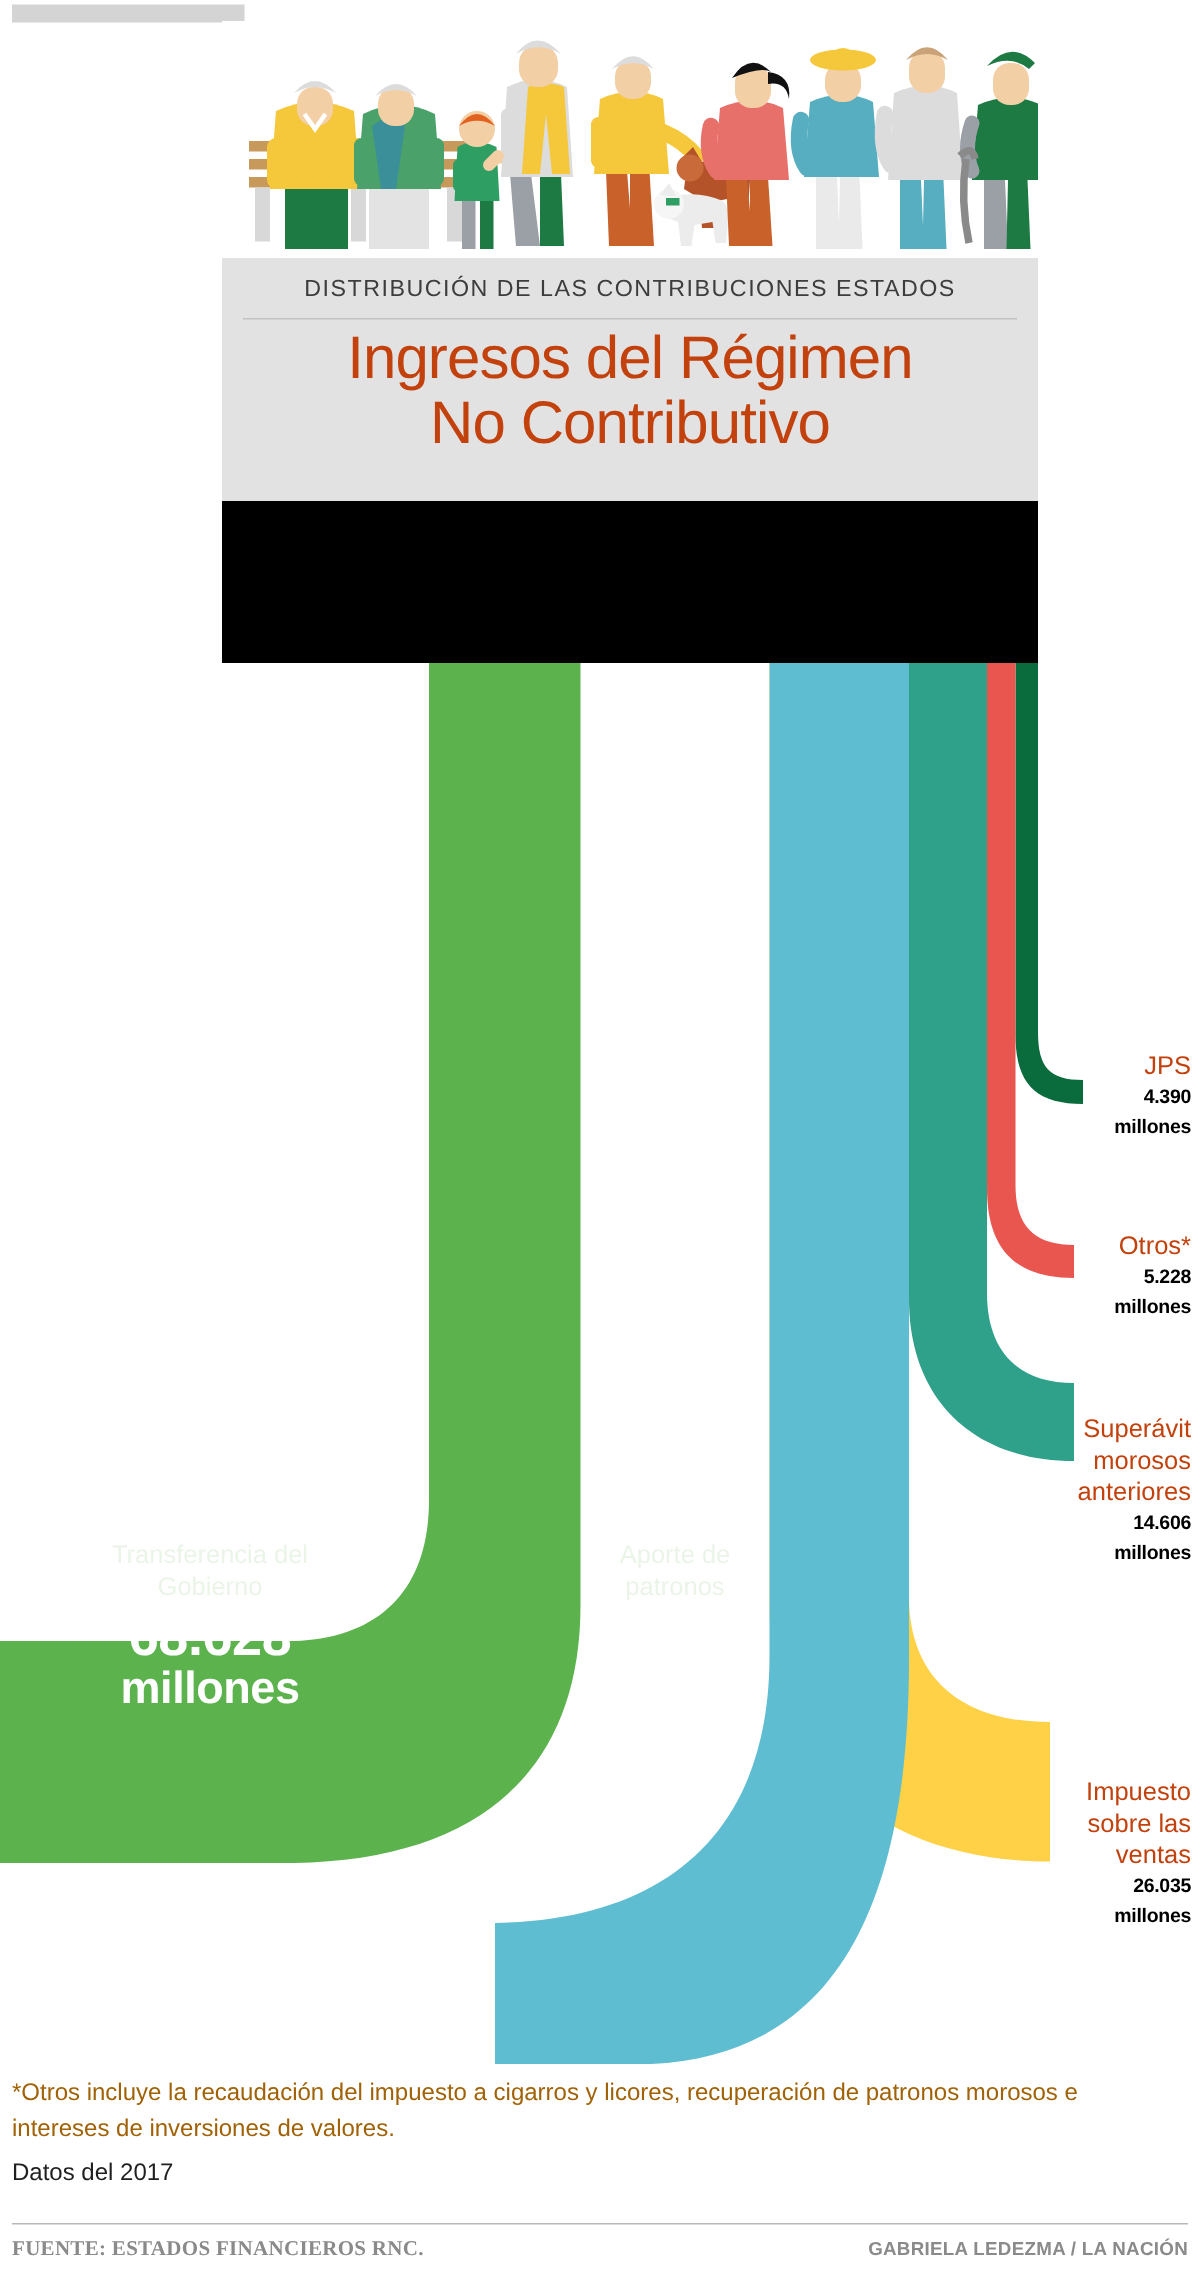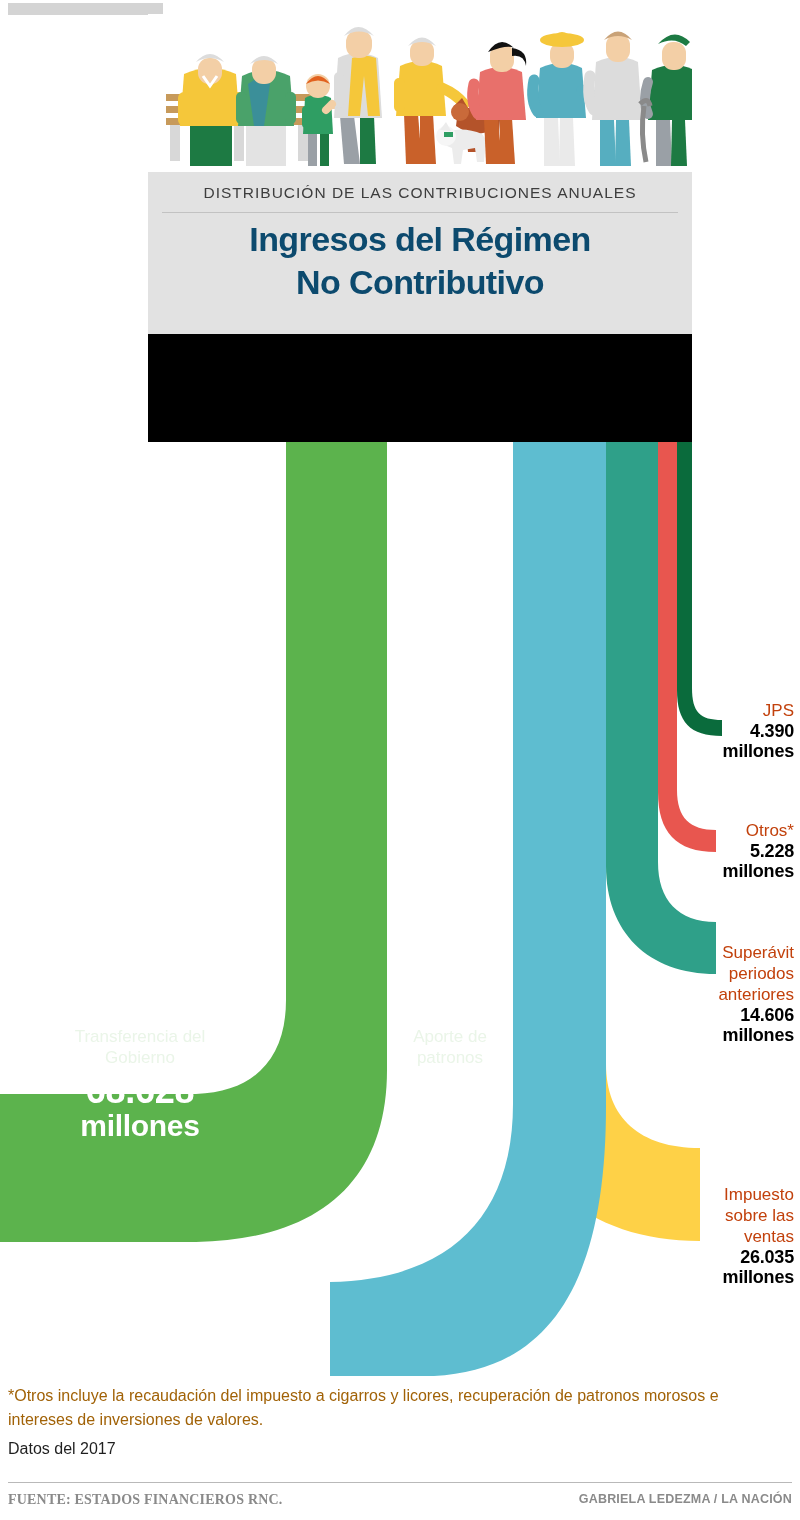--- a/index.html
+++ b/index.html
@@ -24,35 +24,35 @@
   .kicker {
     position:absolute; left:0; top:12px; width:100%;
     text-align:center;
     font-size:15.5px; letter-spacing:1.0px; color:#3d3d3d;
     font-family:"Liberation Sans", sans-serif;
   }
   .kicker-rule { position:absolute; left:14px; right:14px; top:40px; height:1px; background:#c2c2c2; }
   .bigtitle {
     position:absolute; left:0; right:0; top:46px;
     text-align:center;
-    font-size:34px; line-height:43px; font-weight:bold;
-    color:#0c4a6e; letter-spacing:-0.6px;
+    font-size:40px; line-height:43px; font-weight:normal;
+    color:#c2410c; letter-spacing:-0.6px;
   }
   .blackbar { position:absolute; left:148px; top:334px; width:544px; height:108px; background:#000000; }
 
   svg.flows { position:absolute; left:0; top:0; width:800px; height:1520px; }
 
   .fl-label { position:absolute; color:#ffffff; text-align:center; }
   .fl-name { font-size:17px; line-height:21px; color:#eaf5e8; }
   .fl-val  { font-size:28px; line-height:30px; font-weight:bold; letter-spacing:-0.3px; }
   .fl-val2 { font-size:25px; line-height:27px; font-weight:bold; letter-spacing:-0.3px; }
 
   .rlabel { position:absolute; text-align:right; }
   .rl-name { font-size:17px; line-height:21px; color:#c2410c; }
-  .rl-val { font-size:18px; line-height:20px; font-weight:bold; color:#000; letter-spacing:-0.2px; }
+  .rl-val { font-size:13px; line-height:20px; font-weight:bold; color:#000; letter-spacing:-0.2px; }
 
   .footnote {
     position:absolute; left:8px; top:1384px; width:740px;
     font-size:16px; line-height:24px; color:#a16207;
   }
   .datos { position:absolute; left:8px; top:1440px; font-size:16px; color:#1f1f1f; }
   .footrule { position:absolute; left:8px; top:1482px; width:784px; height:1px; background:#b9b9b9; }
   .src { position:absolute; left:8px; top:1492px; font-size:14px; font-weight:bold; letter-spacing:0.2px; color:#8a8a8a;font-family:Liberation Serif, serif; }
   .credit { position:absolute; right:8px; top:1492px; font-size:12.5px; font-weight:bold; letter-spacing:0.2px; color:#8a8a8a; }
 </style>
@@ -176,21 +176,21 @@
       <path d="M504 56 q22 -10 42 0 l4 50 h-50z" fill="#1d7a43"></path>
       <path d="M500 68 q-6 18 0 32" stroke="#9aa0a6" stroke-width="10" fill="none" stroke-linecap="round"></path>
       <rect x="514" y="28" width="24" height="28" rx="11" fill="#f3cfa6"></rect>
       <path d="M510 30 q16 -18 32 -2 l-4 4 q-12 -10 -28 -2z" fill="#1d7a43"></path>
       <path d="M496 92 q-4 28 2 56" stroke="#8a8a8a" stroke-width="5" fill="none"></path>
       <path d="M492 90 q8 -8 10 2" stroke="#8a8a8a" stroke-width="5" fill="none"></path>
     </g>
   </svg>
 
   <div class="headerpanel">
-    <div class="kicker">DISTRIBUCIÓN DE LAS CONTRIBUCIONES ANUALES</div>
+    <div class="kicker">DISTRIBUCIÓN DE LAS CONTRIBUCIONES ESTADOS</div>
     <div class="kicker-rule"></div>
     <div class="bigtitle">
       <div>Ingresos del Régimen</div>
       <div>No Contributivo</div>
     </div>
   </div>
 
   <div class="blackbar"></div>
 
   <svg class="flows" viewBox="0 0 800 1520">
@@ -261,21 +261,21 @@
   </div>
 
   <div class="rlabel" style="right:6px; top:820px; width:120px;text-align:right;">
     <div class="rl-name">Otros*</div>
     <div class="rl-val">5.228</div>
     <div class="rl-val">millones</div>
   </div>
 
   <div class="rlabel" style="right:6px; top:926px; width:130px;margin-top:16px;">
     <div class="rl-name">Superávit</div>
-    <div class="rl-name">periodos</div>
+    <div class="rl-name">morosos</div>
     <div class="rl-name">anteriores</div>
     <div class="rl-val">14.606</div>
     <div class="rl-val">millones</div>
   </div>
 
   <div class="rlabel" style="right:6px; top:1136px; width:130px;margin-top:48px;">
     <div class="rl-name">Impuesto</div>
     <div class="rl-name">sobre las</div>
     <div class="rl-name">ventas</div>
     <div class="rl-val">26.035</div>

